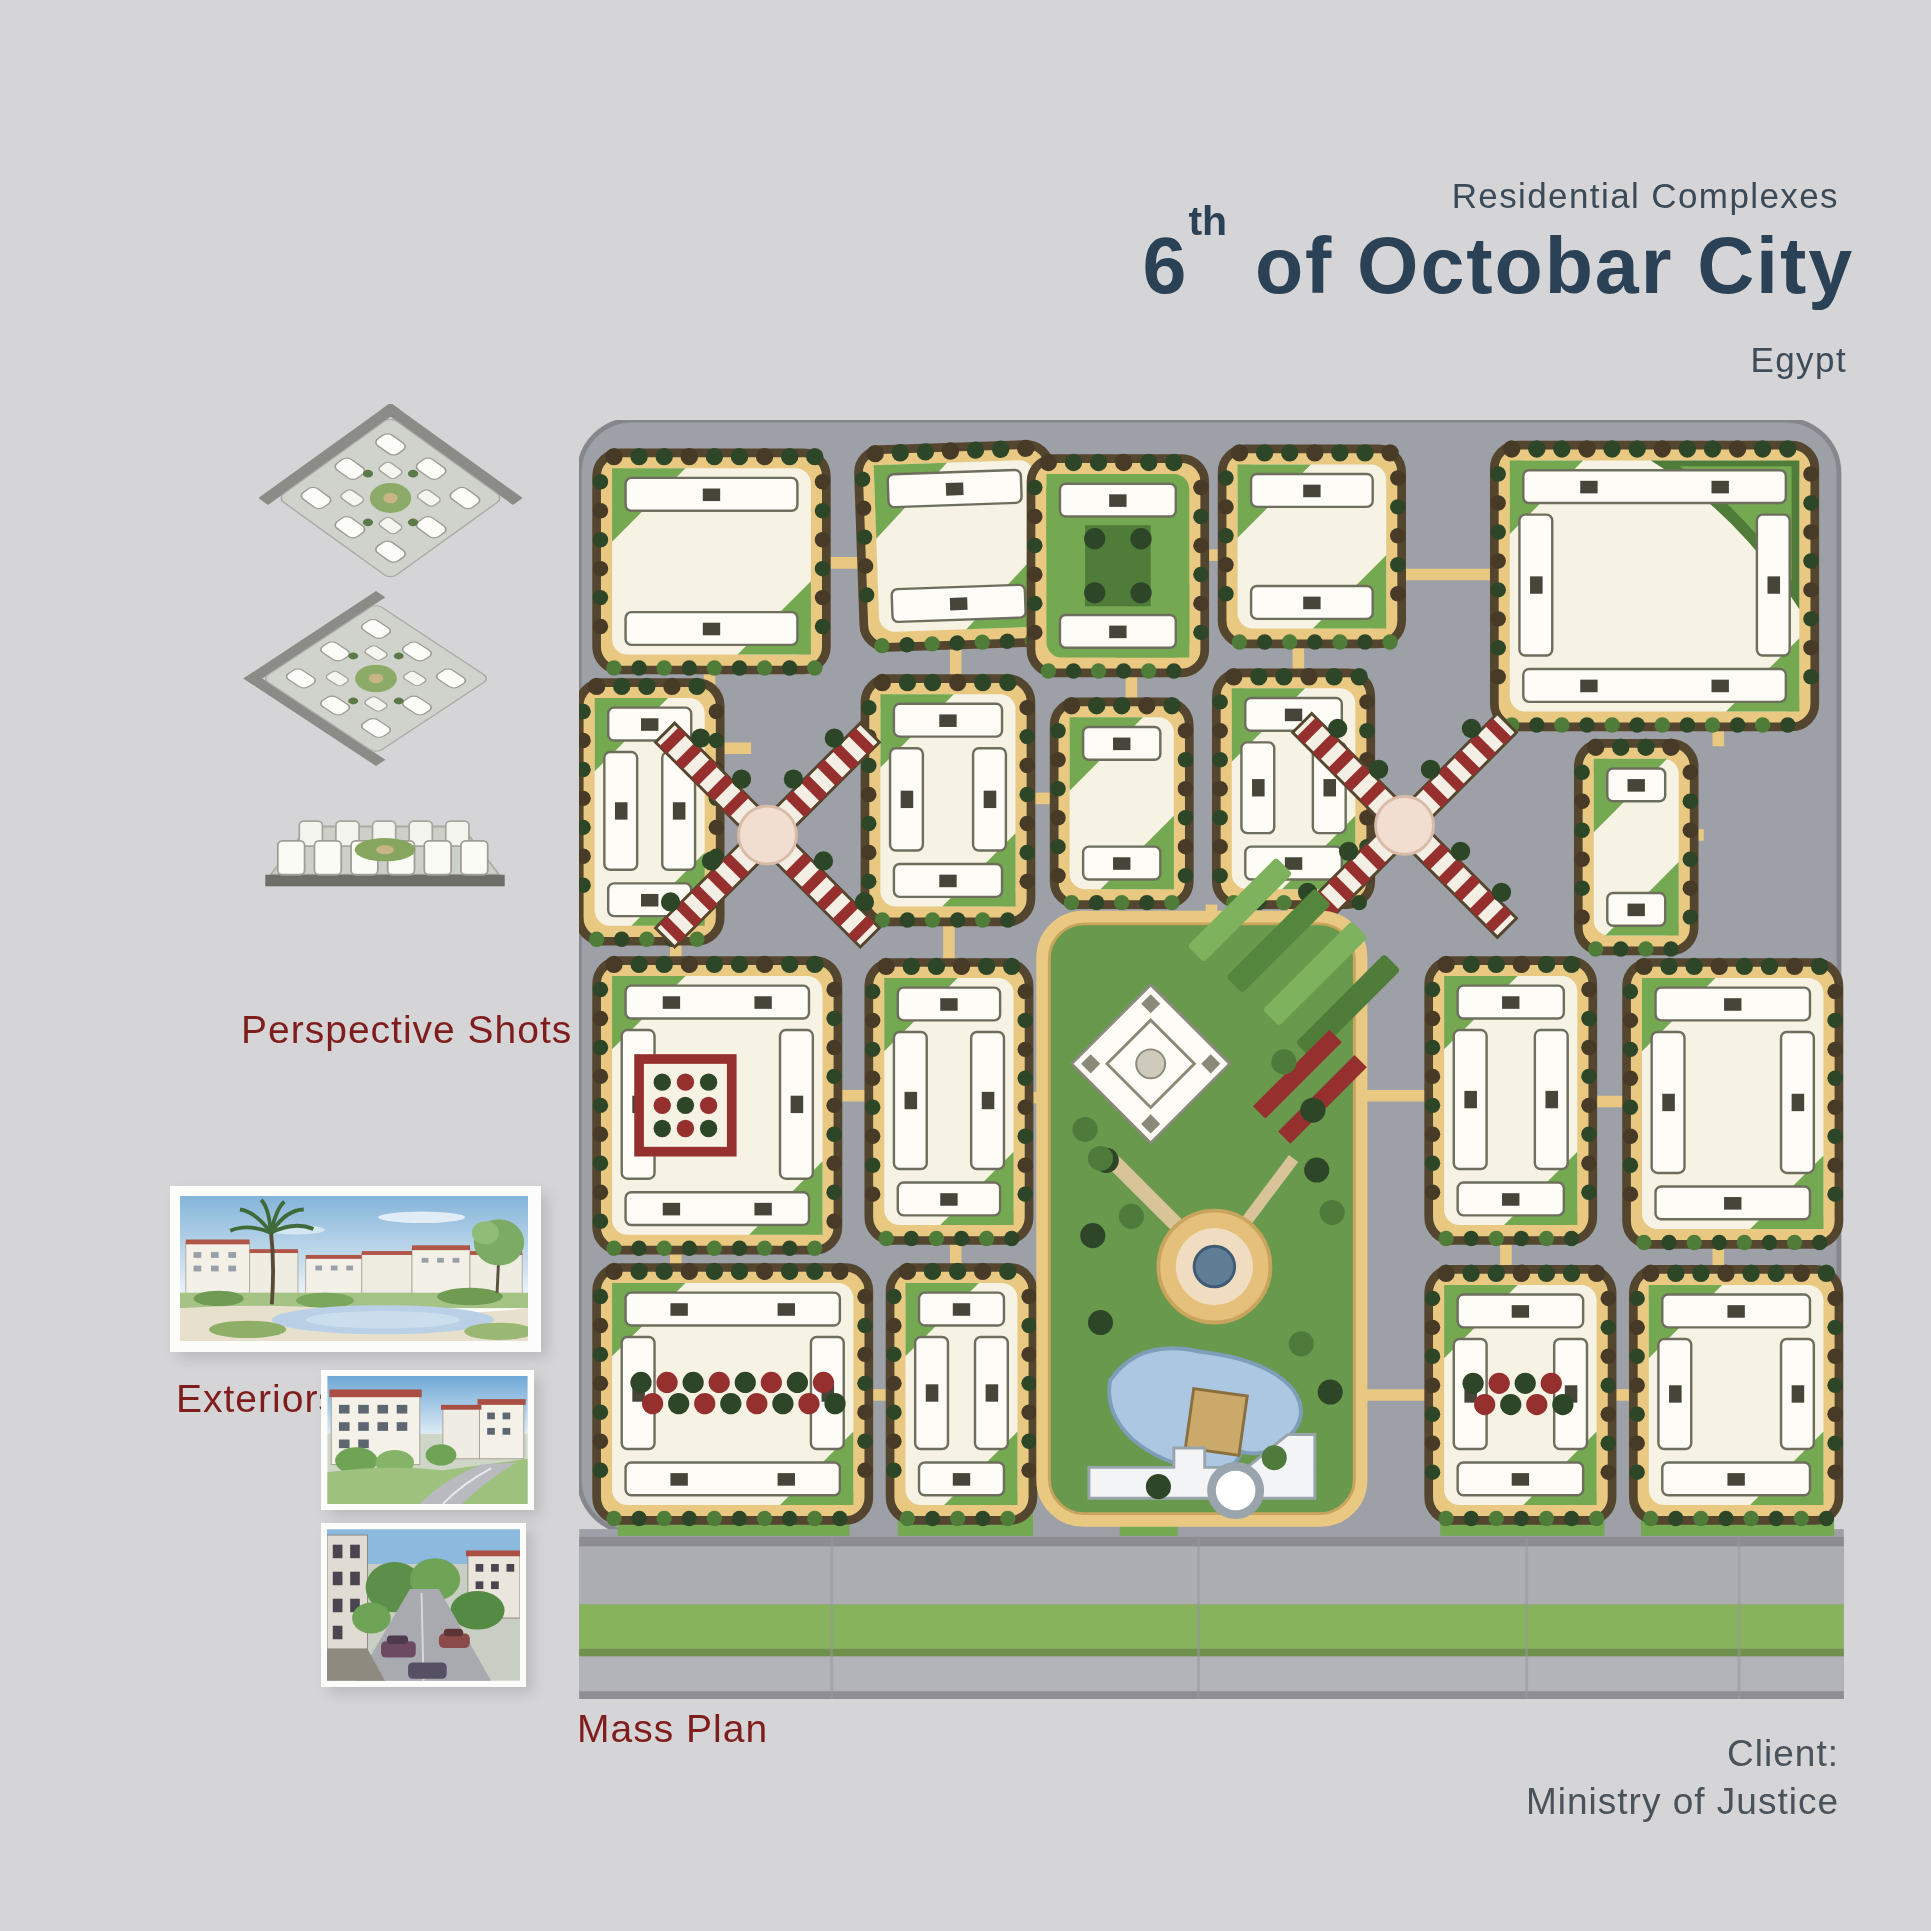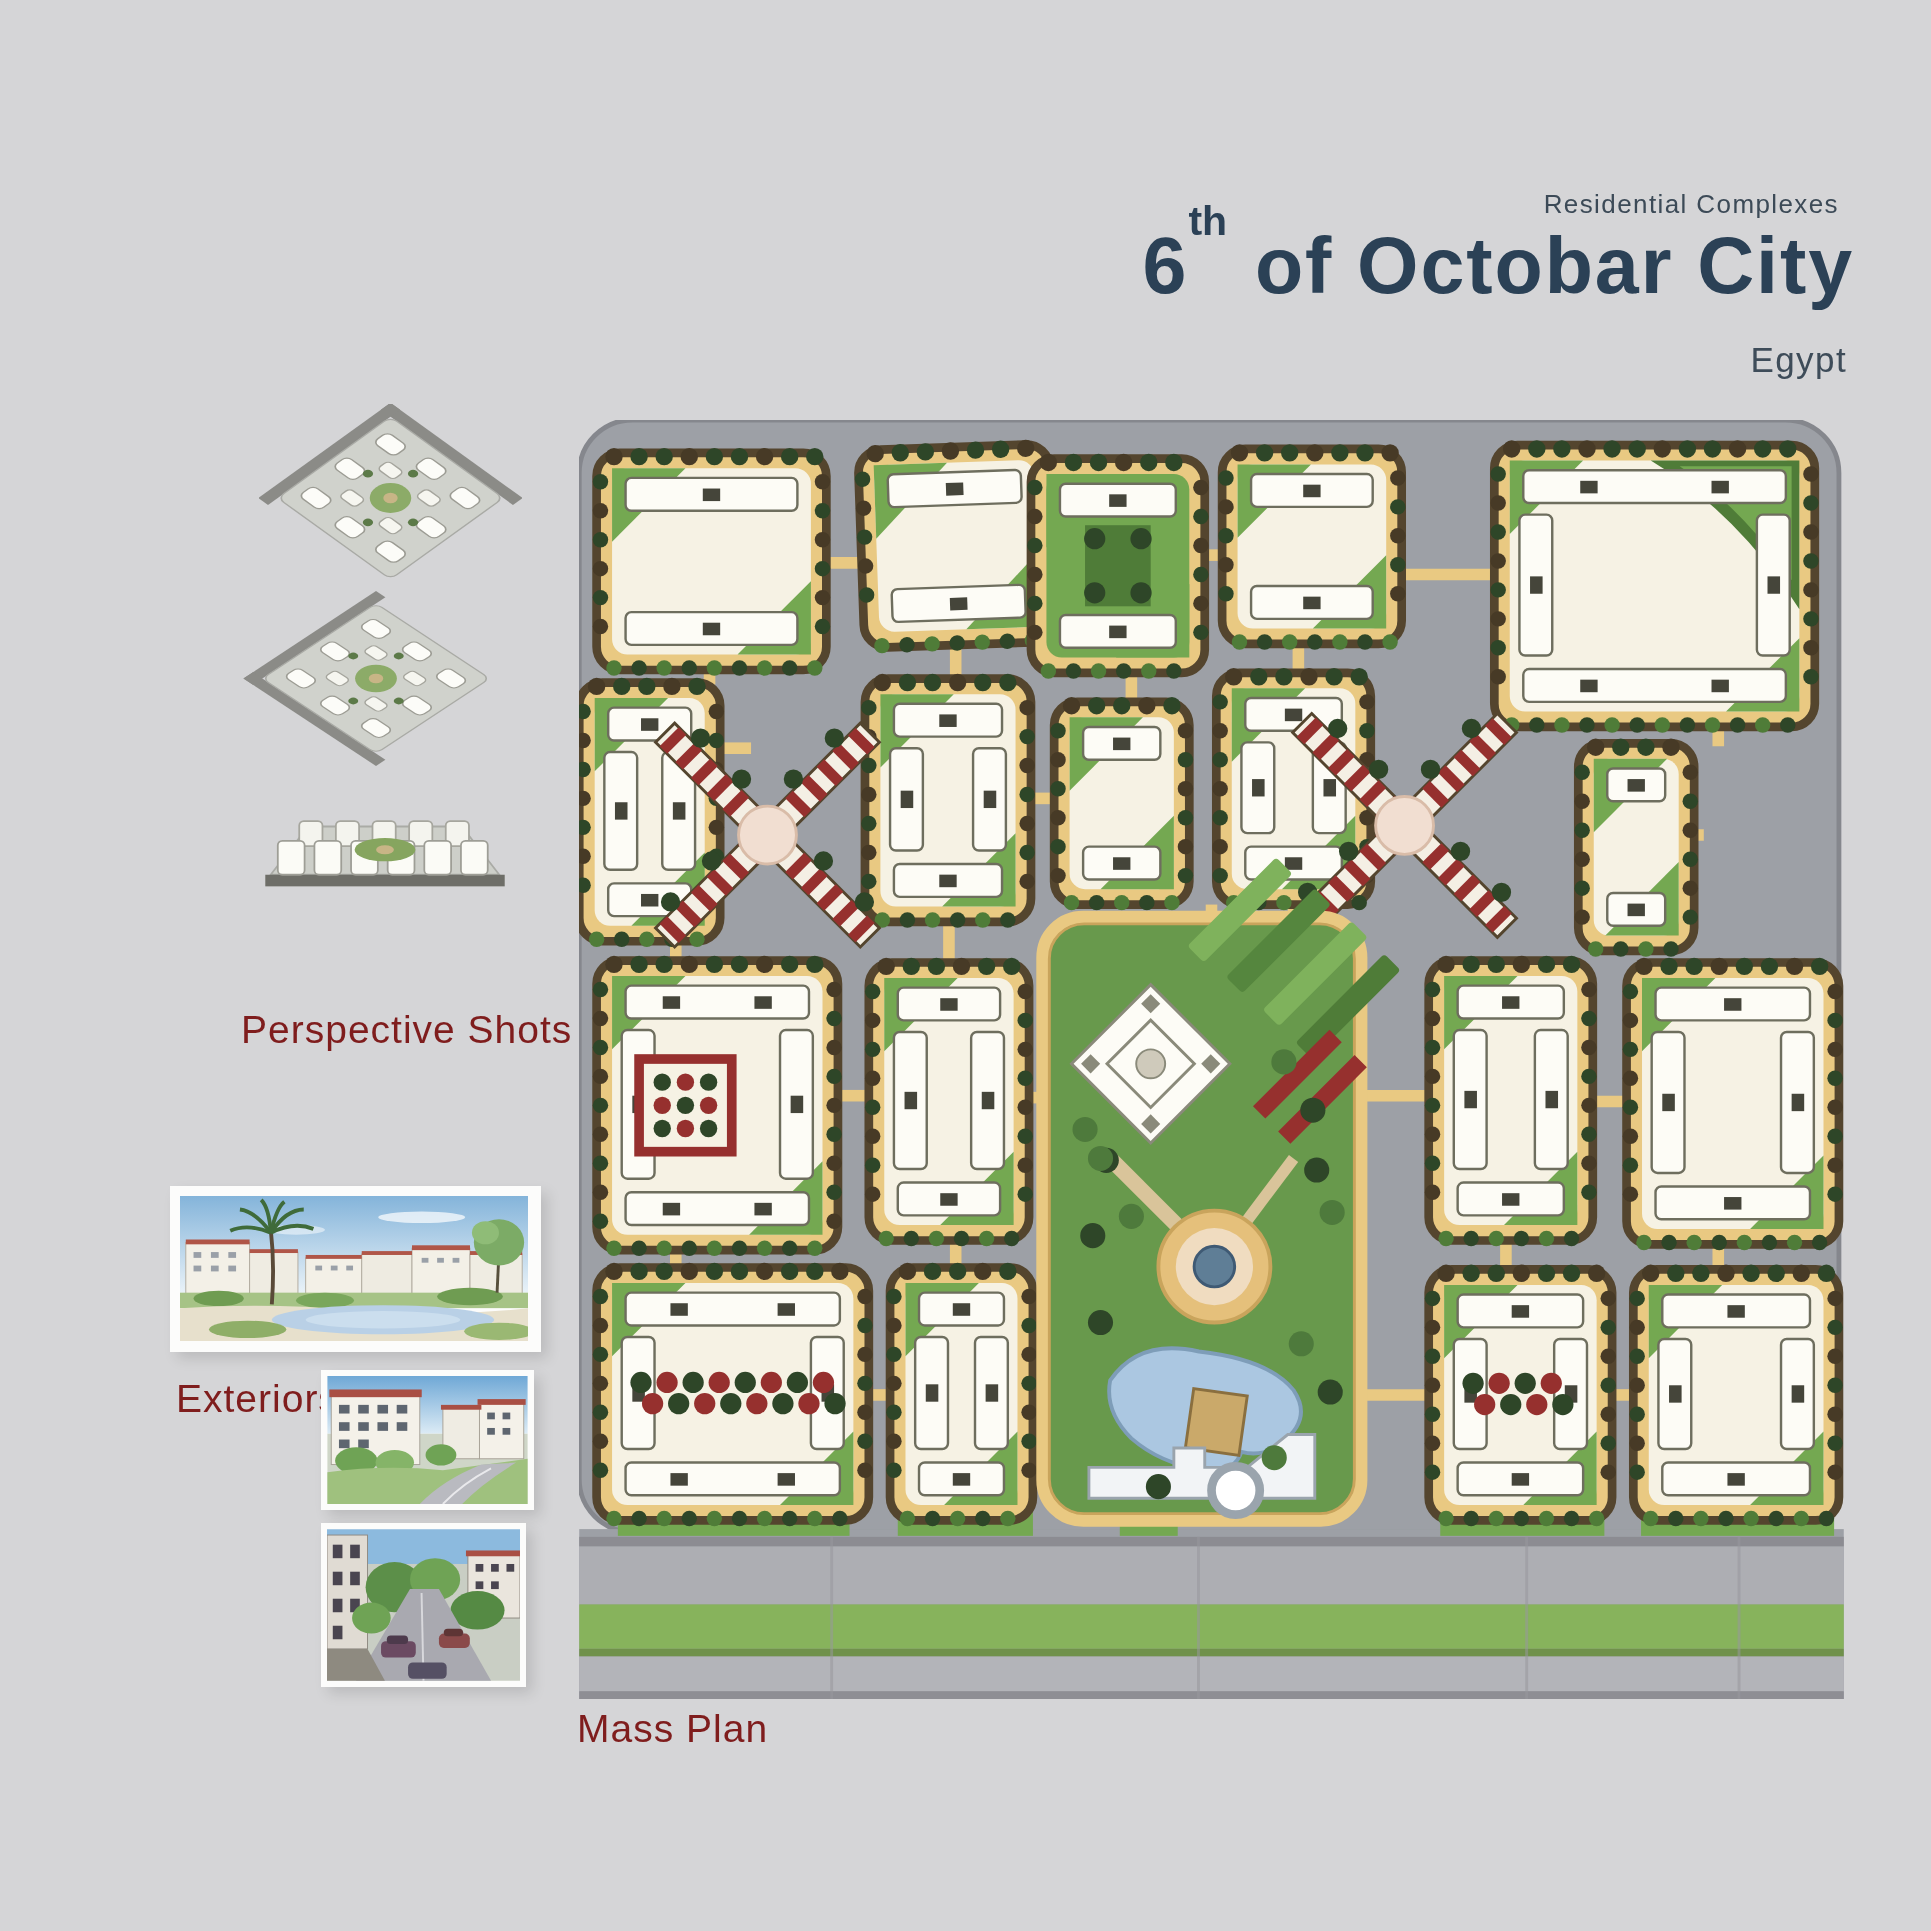--- a/index.html
+++ b/index.html
@@ -1,18 +1,18 @@
 <!DOCTYPE html>
 <html><head>
 <meta charset="utf-8">
 <style>
   html,body{margin:0;padding:0;}
   body{width:1931px;height:1931px;font-family:"Liberation Sans",sans-serif;}
   .page{position:relative;width:1931px;height:1931px;background:#d5d5d7;overflow:hidden;}
-  .eyebrow{position:absolute;top:189px;right:92px;font-size:26px;letter-spacing:1.4px;color:#3c4a57;white-space:nowrap;}
+  .eyebrow{position:absolute;top:176px;right:92px;font-size:35px;letter-spacing:1.4px;color:#3c4a57;white-space:nowrap;}
   .title{position:absolute;top:220px;right:77px;margin:0;font-size:79px;font-weight:600;letter-spacing:1.9px;color:#2b4156;white-space:nowrap;}
   .title sup{font-size:41px;position:relative;top:-31px;letter-spacing:0;margin-right:3.9px;font-weight:600;}
   .country{position:absolute;top:340px;right:84px;font-size:35px;letter-spacing:1.4px;color:#3e4c59;white-space:nowrap;}
   
   .seclabel{position:absolute;font-size:39px;letter-spacing:1px;color:#7f1d1d;white-space:nowrap;}
   #lbl-perspective{left:241px;top:1008px;}
   #lbl-exteriors{left:176px;top:1377px;}
   #lbl-massplan{left:577px;top:1707px;}
   .clientblock{position:absolute;top:1730px;right:92px;text-align:right;font-size:37px;letter-spacing:1px;color:#4a525a;line-height:1.3;}
   
@@ -1216,15 +1216,19 @@
         <circle cx="92" cy="310" r="13" fill="#4e7a3c"></circle>
         <circle cx="52" cy="330" r="13" fill="#2e4628"></circle>
         <circle cx="240" cy="560" r="13" fill="#4e7a3c"></circle>
         <circle cx="120" cy="590" r="13" fill="#2e4628"></circle>
         <circle cx="60" cy="250" r="13" fill="#4e7a3c"></circle>
         <circle cx="280" cy="200" r="13" fill="#2e4628"></circle>
       </g>
     </svg>
   <div class="seclabel" id="lbl-massplan">Mass Plan</div>
 
+  <div class="clientblock">
+    <div>Client:</div>
+    <div>Ministry of Justice</div>
+  </div>
 
 </div>
 
 
 </body></html>

